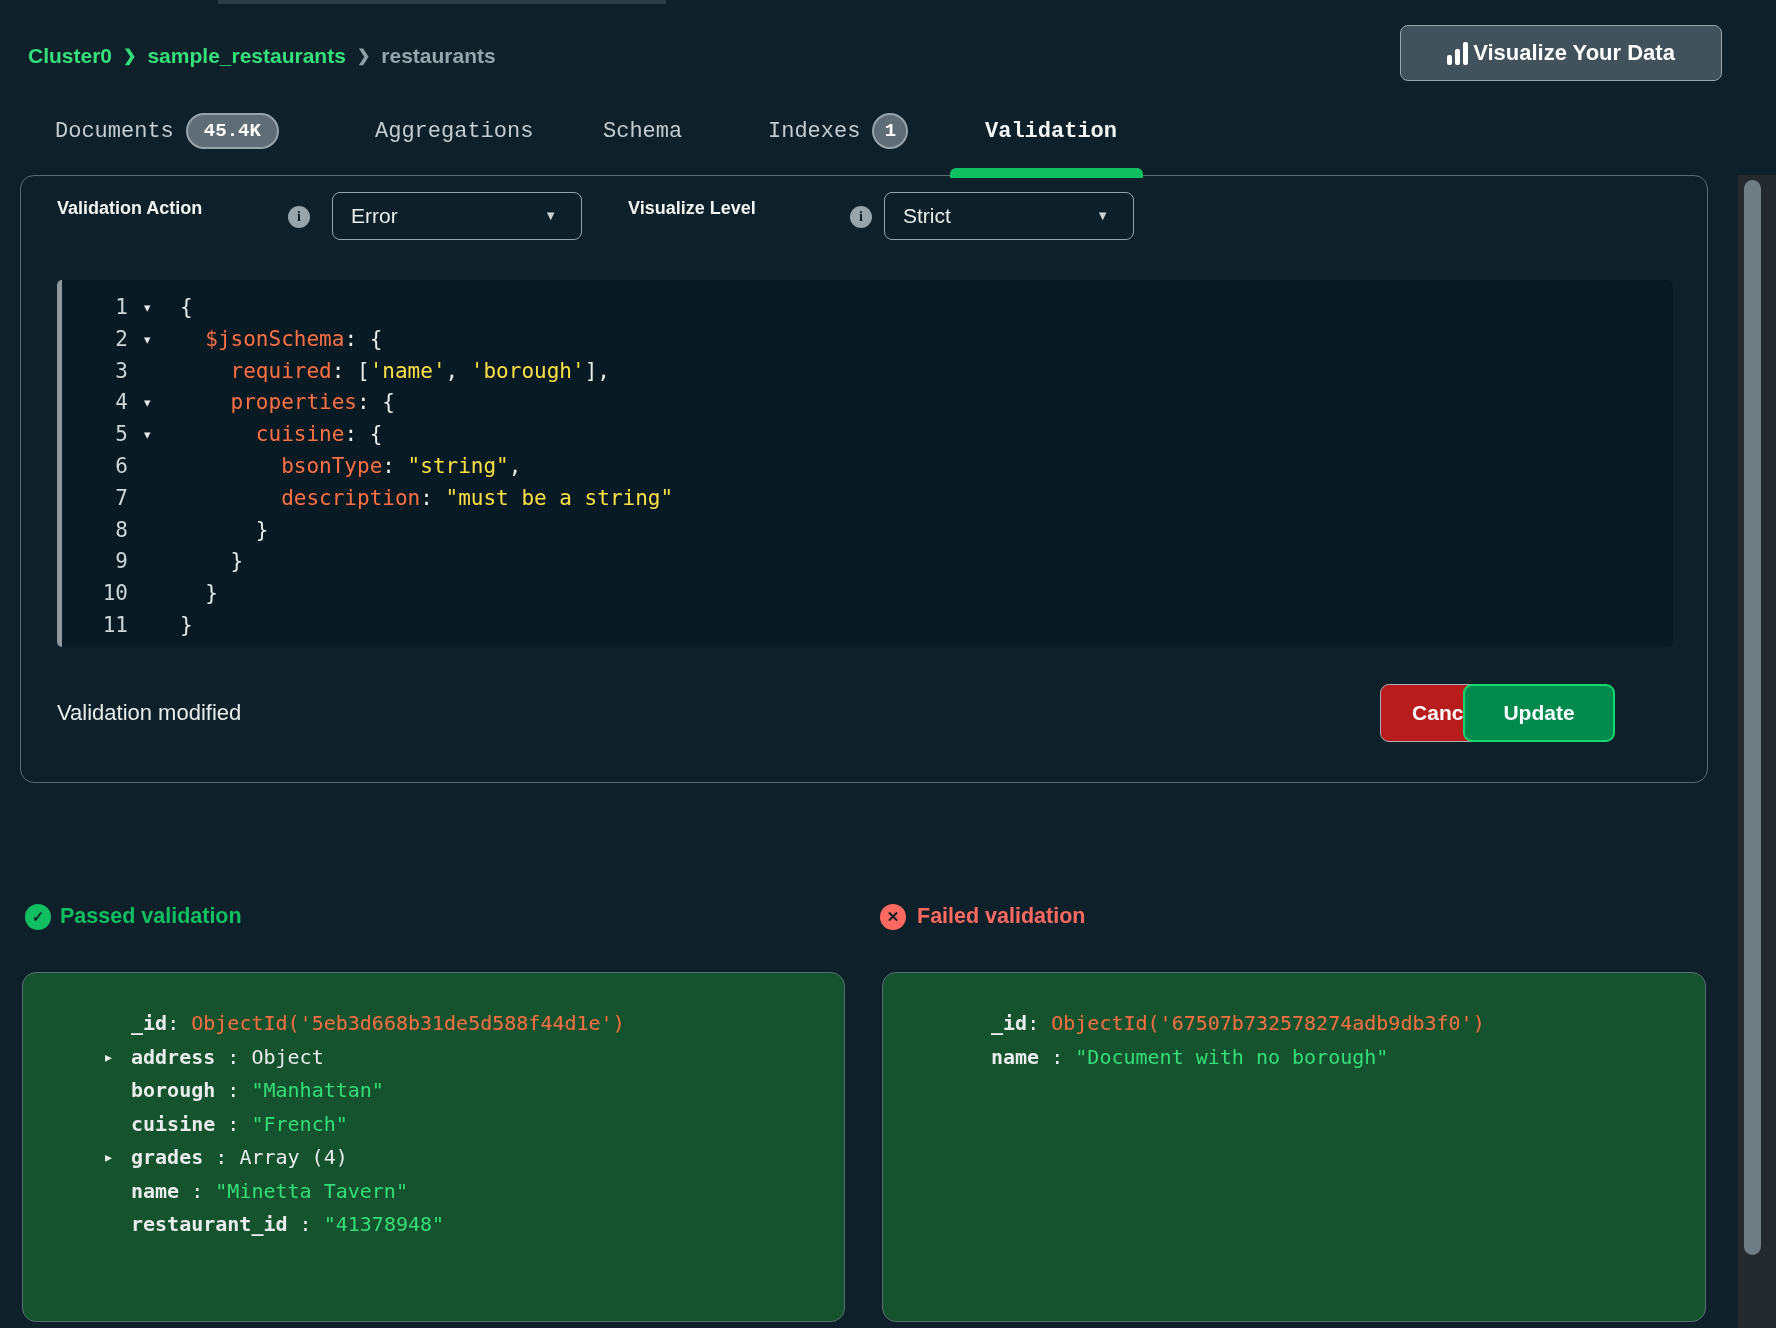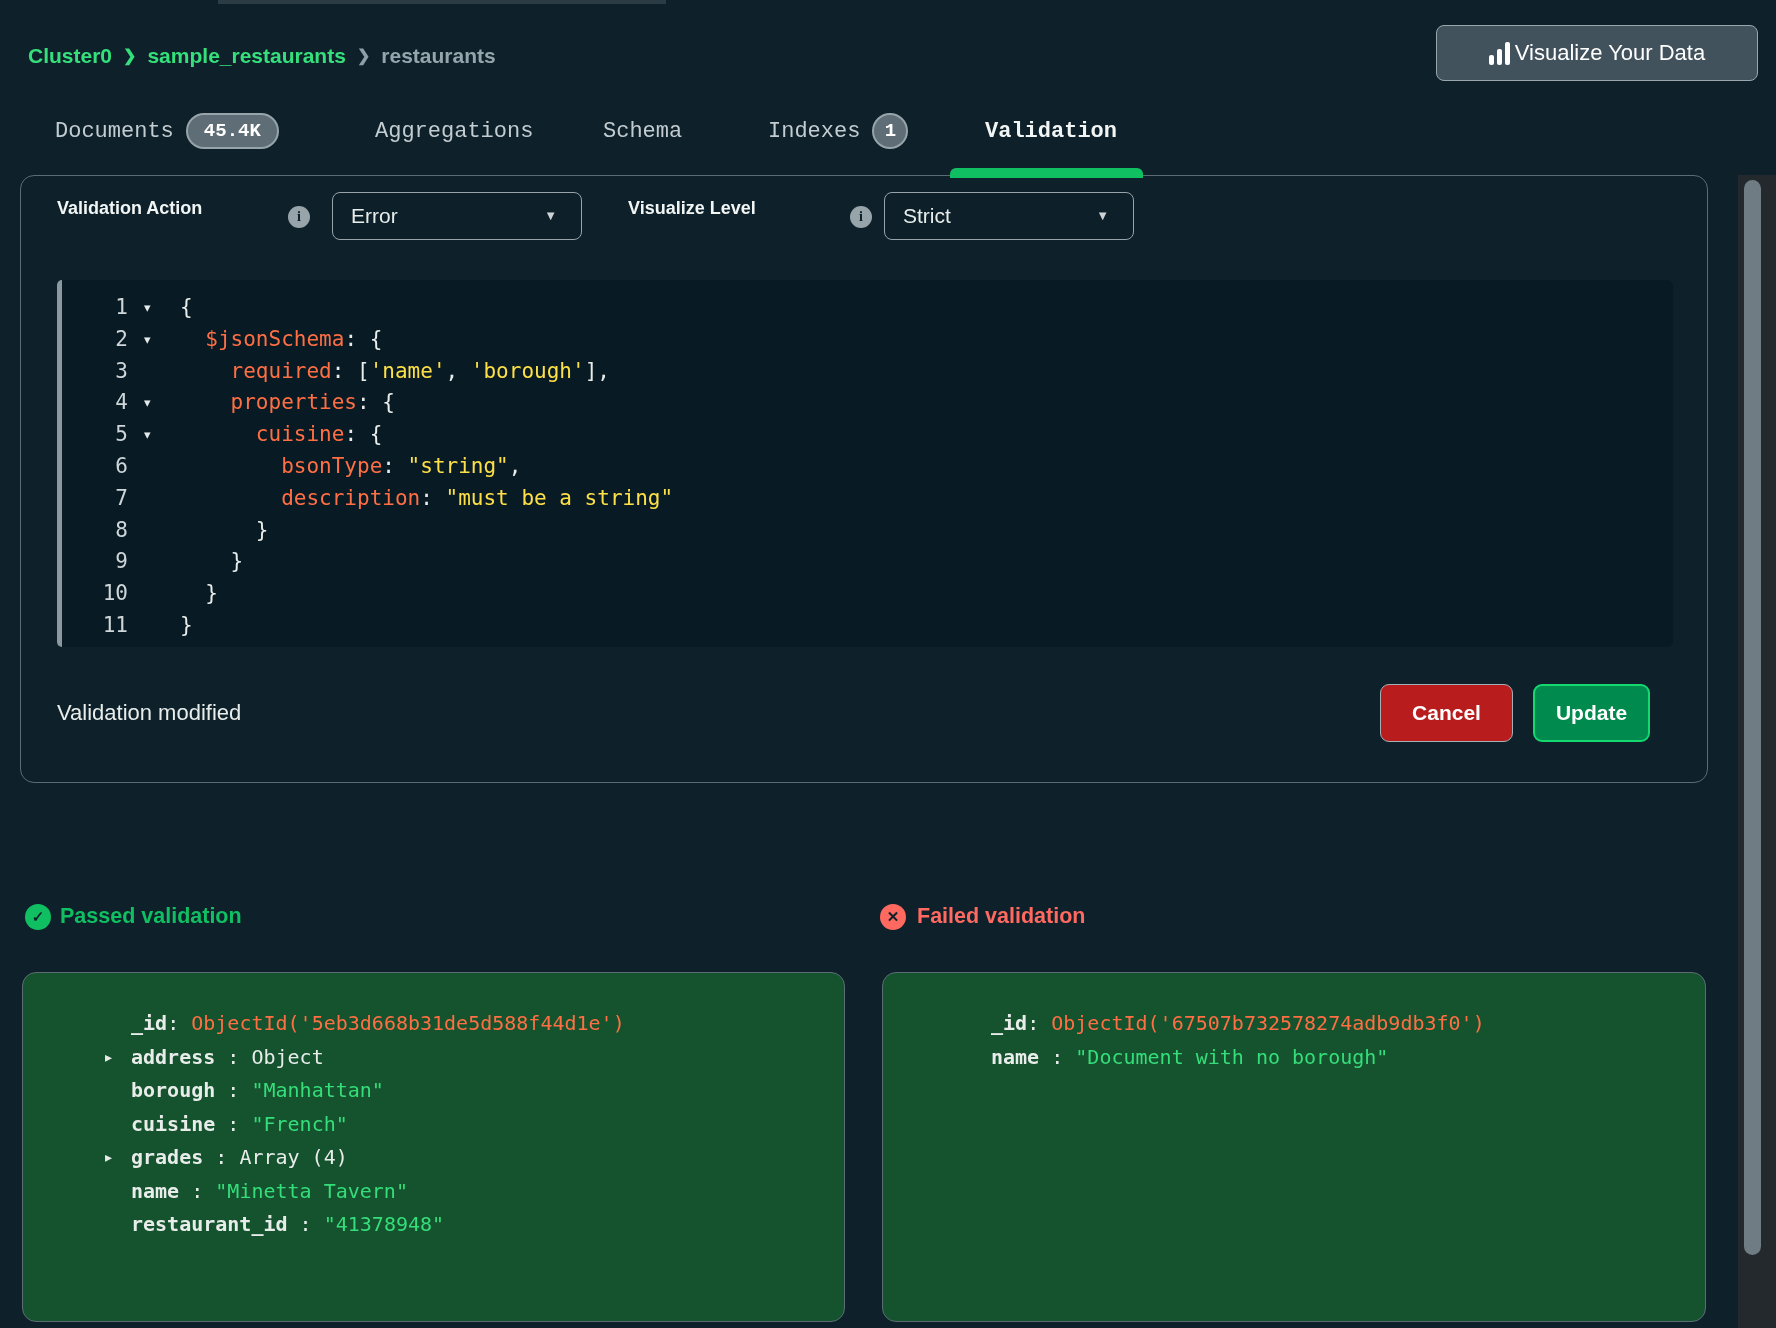--- a/index.html
+++ b/index.html
@@ -15,21 +15,21 @@
   .crumb-link{color:#35e07c;cursor:pointer;}
   .crumb-current{color:#94a5ac;}
   .chev{font-size:16px;font-weight:bold;}
   .chev-green{color:#35e07c;}
   .chev-gray{color:#8da0a8;}
 
   
   .viz-btn{position:absolute;left:1400px;top:25px;width:322px;height:56px;
     background:#41525c;border:1px solid #9aa7ad;border-radius:8px;
     display:flex;align-items:center;justify-content:center;gap:5px;
-    color:#ffffff;font-size:22px;font-weight:400;font-family:inherit;cursor:pointer;margin-left:36px;}
+    color:#ffffff;font-size:22px;font-weight:700;font-family:inherit;cursor:pointer;}
   .viz-icon{display:flex;align-items:flex-end;gap:3px;height:23px;}
   .viz-icon i{display:block;width:5px;background:#fff;border-radius:2px;}
   .viz-icon i:nth-child(1){height:10px;}
   .viz-icon i:nth-child(2){height:16px;}
   .viz-icon i:nth-child(3){height:23px;}
 
   
   .tabs{position:absolute;left:0;top:108px;height:46px;width:100%;}
   .tab{position:absolute;top:0;height:46px;display:inline-flex;align-items:center;
     gap:12px;font-size:22px;color:#c3ccd0;cursor:pointer;font-family:Liberation Mono, monospace;}
@@ -77,21 +77,21 @@
   .sg-plain{color:#e8edeb;}
   .sg-key{color:#ff6f44;}
   .sg-str{color:#fde047;}
 
   
   .modified-text{position:absolute;left:57px;top:689px;height:48px;line-height:48px;
     font-size:22px;color:#e8edeb;}
   .btn{position:absolute;top:684px;height:58px;border-radius:9px;font-family:inherit;
     font-size:21px;font-weight:bold;color:#ffffff;cursor:pointer;}
   .btn-cancel{left:1380px;width:133px;background:#b91c1c;border:1px solid #a4b0b6;}
-  .btn-update{left:1533px;width:117px;background:#008a4e;border:2px solid #13d96e;}
+  .btn-update{left:1463px;width:152px;background:#008a4e;border:2px solid #13d96e;}
 
   
   .sample-title{position:absolute;left:25px;top:834px;font-size:29px;font-weight:bold;
     color:#f1f5f4;border-bottom:3px dotted #b8c4c9;padding-bottom:8px;cursor:help;}
   .pf-label{position:absolute;top:901px;font-size:21.5px;font-weight:bold;height:30px;line-height:30px;}
   .passed-label{left:60px;color:#10bf62;}
   .failed-label{left:917px;color:#ff6960;}
   .pf-icon{position:absolute;top:904px;width:26px;height:26px;border-radius:50%;
     color:#0e212a;text-align:center;line-height:26px;font-size:15px;font-weight:bold;}
   .passed-icon{left:25px;background:#10bf62;}

